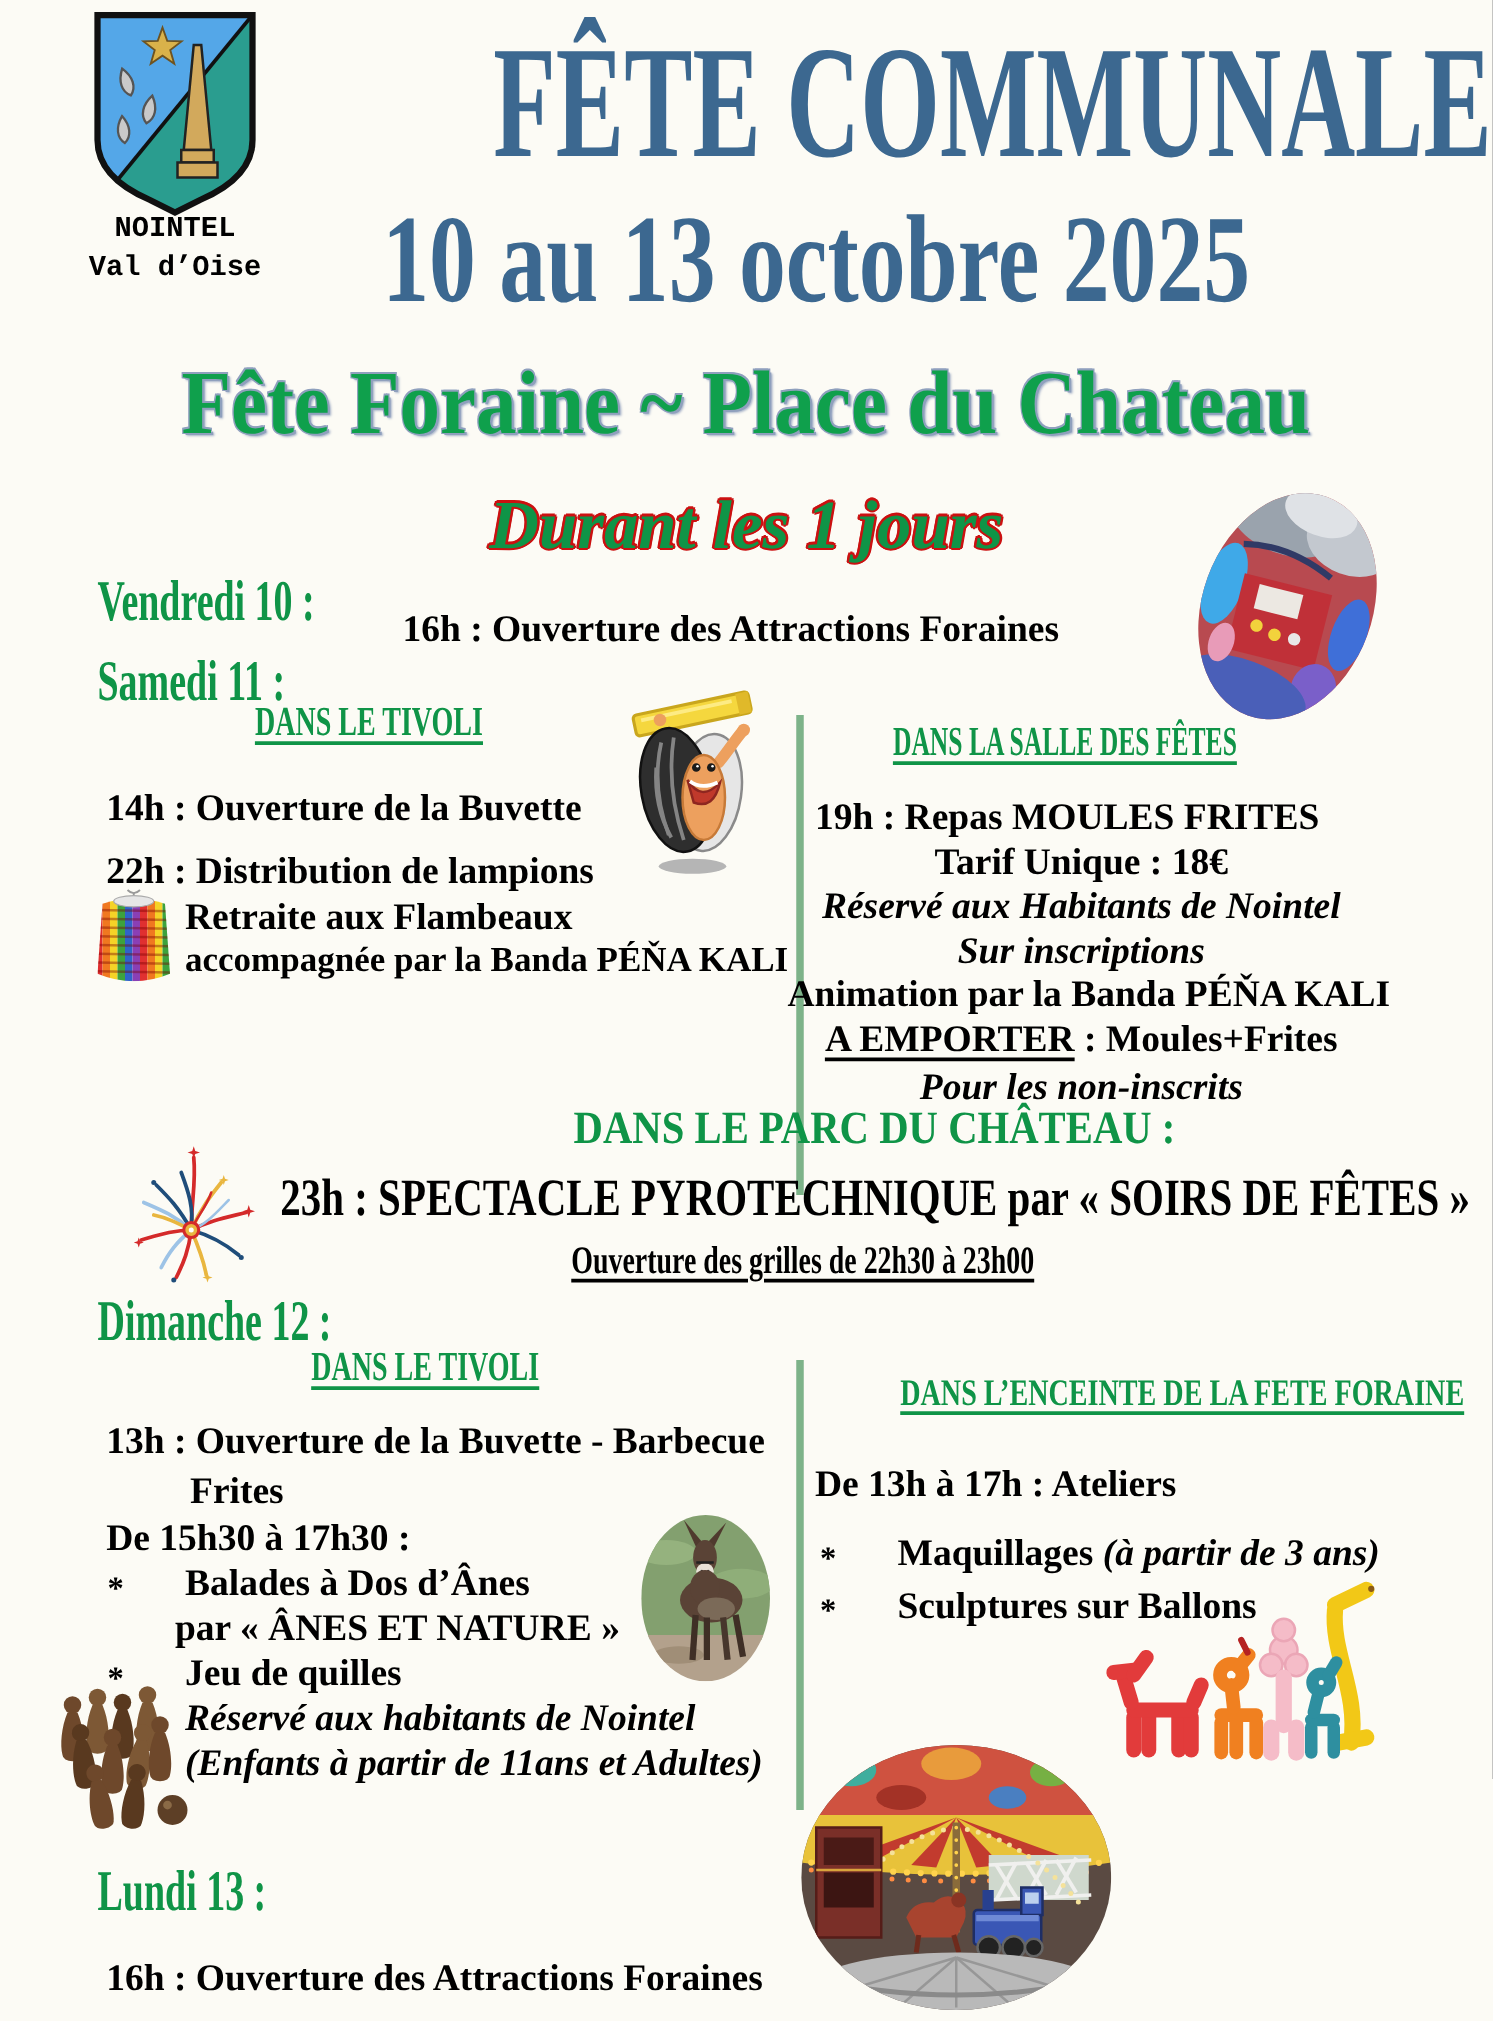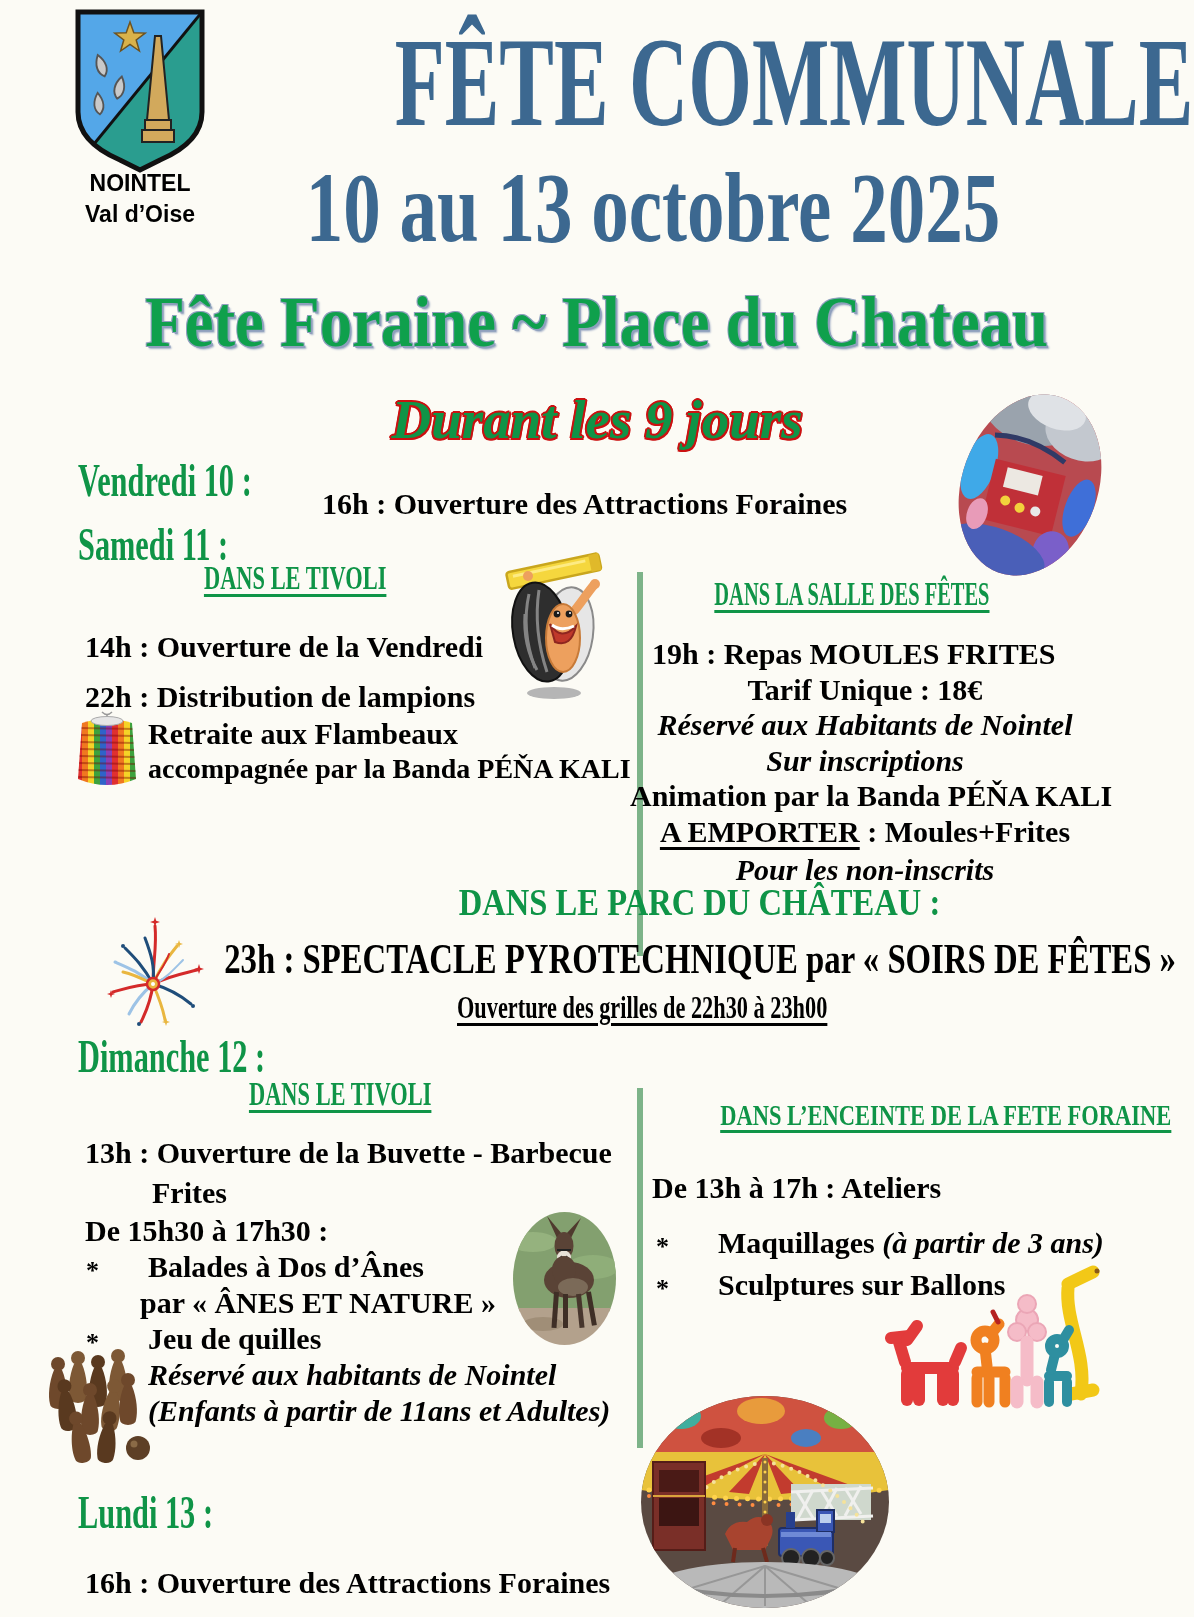--- a/index.html
+++ b/index.html
@@ -1,20 +1,20 @@
 <!DOCTYPE html>
 <html><head>
 <meta charset="utf-8">
 <style>
   html,body{margin:0;padding:0;background:#9a9a9a;}
   .page{position:relative;width:1194px;height:1617px;background:#fcfbf5;overflow:hidden;
         font-family:"Liberation Serif","DejaVu Serif",serif;color:#000;margin:0 auto;}
   .abs{position:absolute;}
   .tc{text-align:center;}
-  .sans{font-family:Liberation Sans, sans-serif;}
+  .sans{font-family:Liberation Mono, monospace;}
   .b{font-weight:bold;}
   .it{font-style:italic;}
   .green{color:#0f9447;}
   .blue{color:#3c6890;}
   .cx{display:inline-block;white-space:nowrap;font-weight:bold;line-height:1;transform-origin:50% 0;}
   .ol{transform-origin:0 0;}
   .sx62{transform:scaleX(.62);} .sx64{transform:scaleX(.64);} .sx66{transform:scaleX(.66);}
   .sx68{transform:scaleX(.68);} .sx72{transform:scaleX(.72);} .sx75{transform:scaleX(.75);}
   .sx78{transform:scaleX(.78);}
   .sx88{transform:scaleX(.88);} .sx90{transform:scaleX(.90);}
@@ -63,21 +63,21 @@
   <div class="abs tc" style="left:170px;top:18px;width:965px">
     <span class="cx sx64 blue" style="font-size:128px">FÊTE COMMUNALE</span>
   </div>
   <div class="abs tc" style="left:170px;top:158px;width:965px">
     <span class="cx sx75 blue" style="font-size:100px">10 au 13 octobre 2025</span>
   </div>
   <div class="abs tc" style="left:0;top:286px;width:1194px">
     <span class="cx sx90 sub-shadow" style="font-size:72px">Fête Foraine ~ Place du Chateau</span>
   </div>
   <div class="abs tc" style="left:0;top:392px;width:1194px">
-    <span class="banner" style="font-size:55px;line-height:1">Durant les 9 jours</span>
+    <span class="banner" style="font-size:55px;line-height:1">Durant les 1 jours</span>
   </div>
 
   <div class="abs" style="left:960px;top:390px;width:140px;height:190px;transform:rotate(20deg)">
     <svg width="140" height="190" viewBox="0 0 140 190">
       <defs>
           <clipPath id="arcClip">
             <ellipse cx="70" cy="95" rx="68" ry="93"></ellipse>
           </clipPath>
         </defs>
       <g clip-path="url(#arcClip)">
@@ -106,21 +106,21 @@
   </div>
   <div class="abs body-line" style="left:322px;top:468px">16h : Ouverture des Attractions Foraines</div>
 
   <div class="abs" style="left:78px;top:522px">
     <span class="cx sx66 ol green" style="font-size:46px">Samedi 11 :</span>
   </div>
 
   <div class="abs tc" style="left:145px;top:562px;width:300px">
     <span class="cx sx68 green u" style="font-size:33px">DANS LE TIVOLI</span>
   </div>
-  <div class="abs body-line" style="left:85px;top:611px">14h : Ouverture de la Vendredi</div>
+  <div class="abs body-line" style="left:85px;top:611px">14h : Ouverture de la Buvette</div>
   <div class="abs body-line" style="left:85px;top:661px">22h : Distribution de lampions</div>
   <div class="abs body-line" style="left:148px;top:698px">Retraite aux Flambeaux</div>
   <div class="abs body-line" style="left:148px;top:735px;font-size:28px">accompagnée par la Banda PÉŇA KALI</div>
 
   <div class="abs" style="left:74px;top:710px;width:66px;height:84px">
     <svg width="66" height="84" viewBox="0 0 66 84">
       <path d="M28,2 Q33,7 38,2" stroke="#999" fill="none" stroke-width="1.5"></path>
       <line x1="33" y1="4" x2="33" y2="9" stroke="#999" stroke-width="1.5"></line>
       <defs>
           <clipPath id="lantClip">

